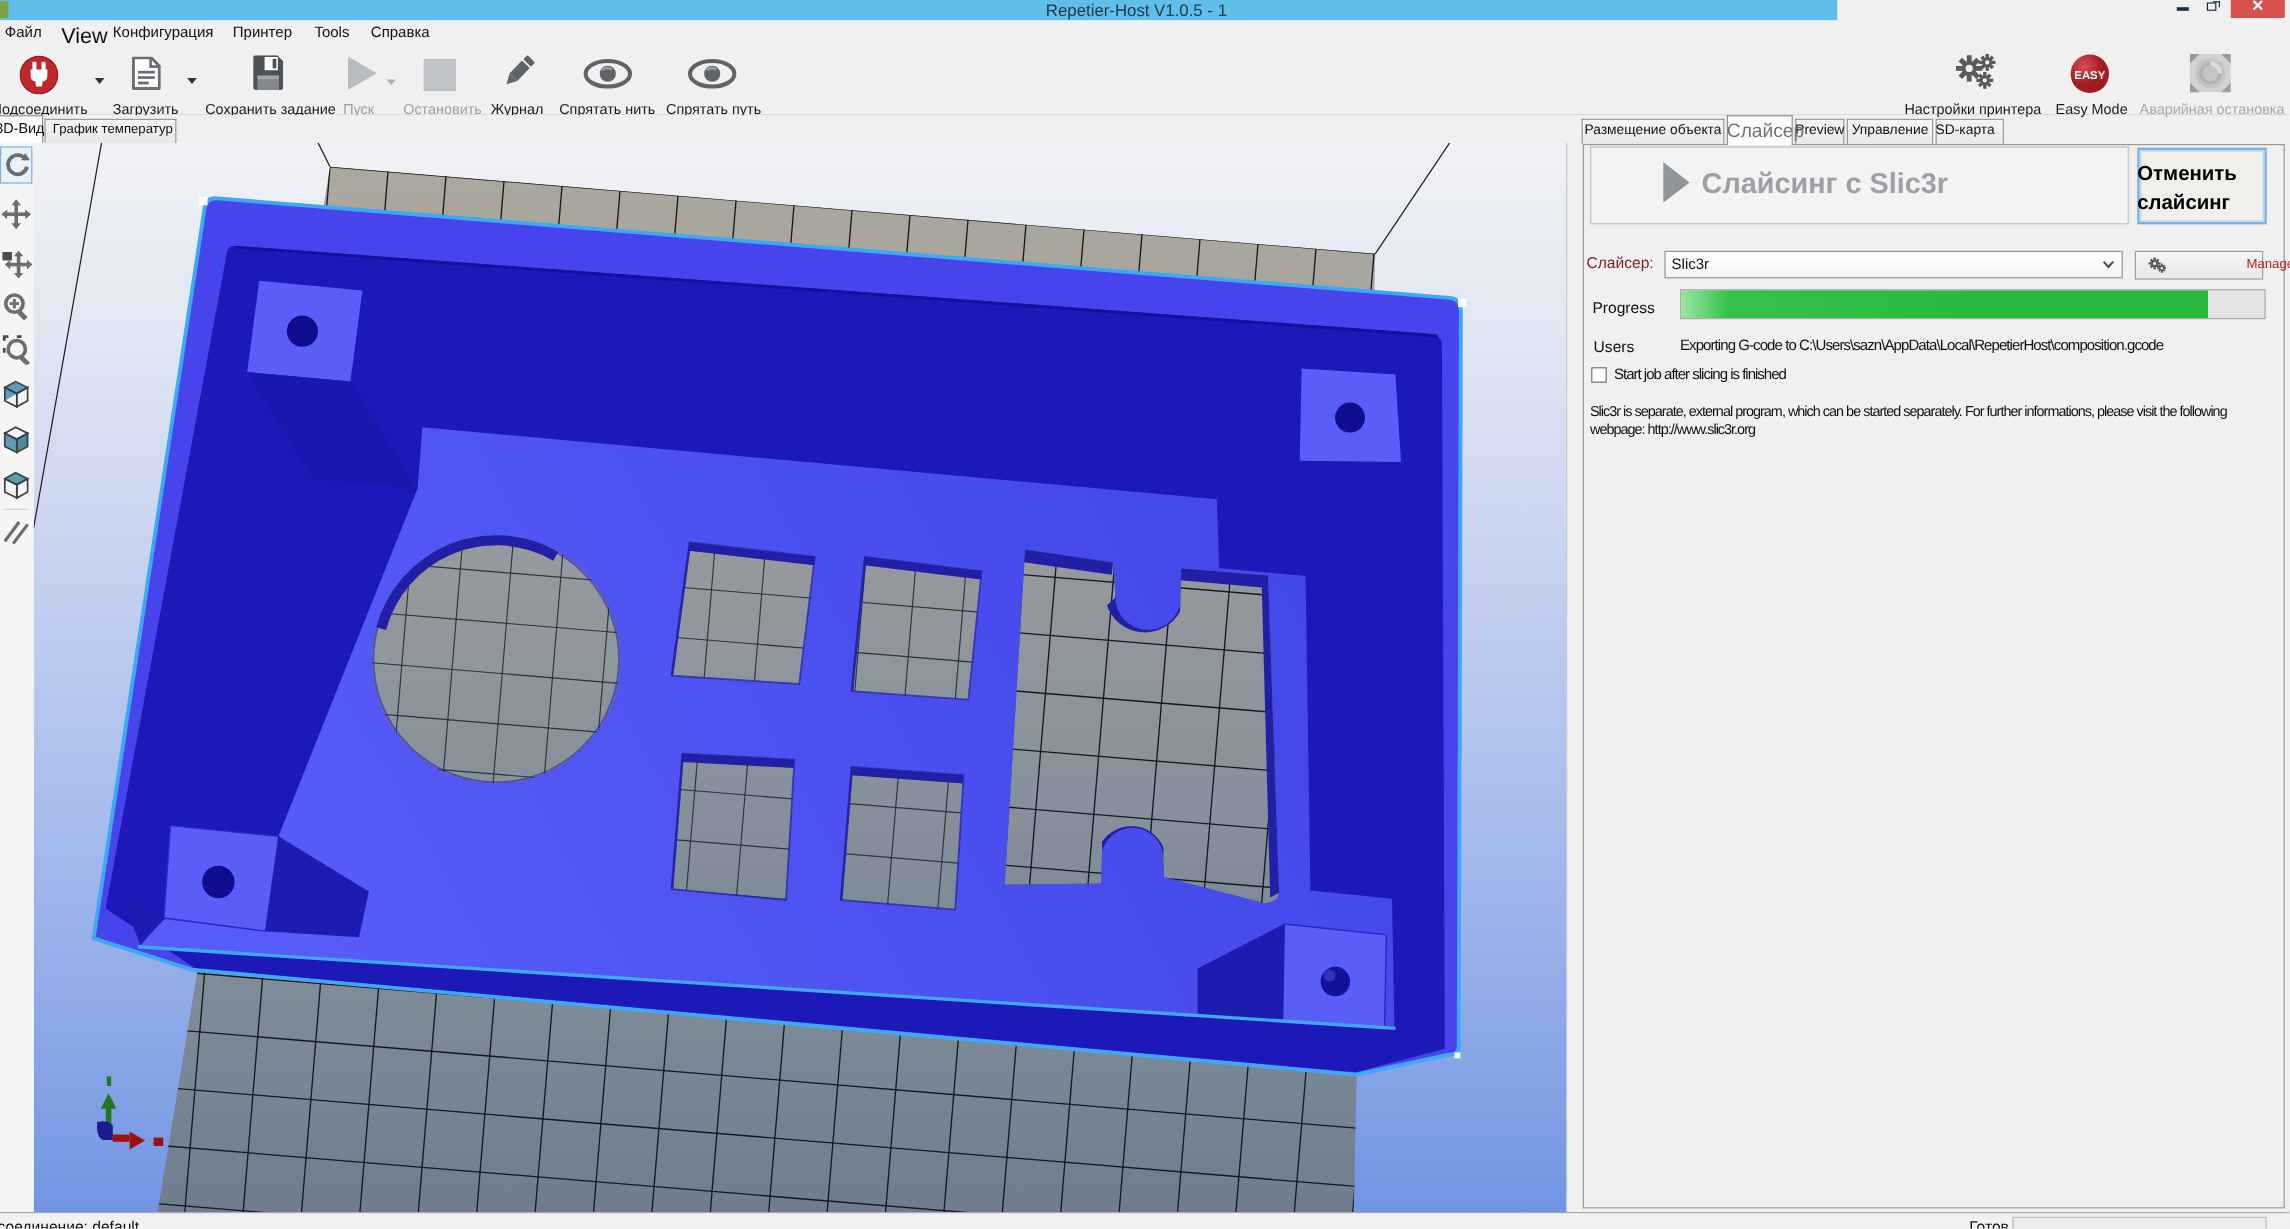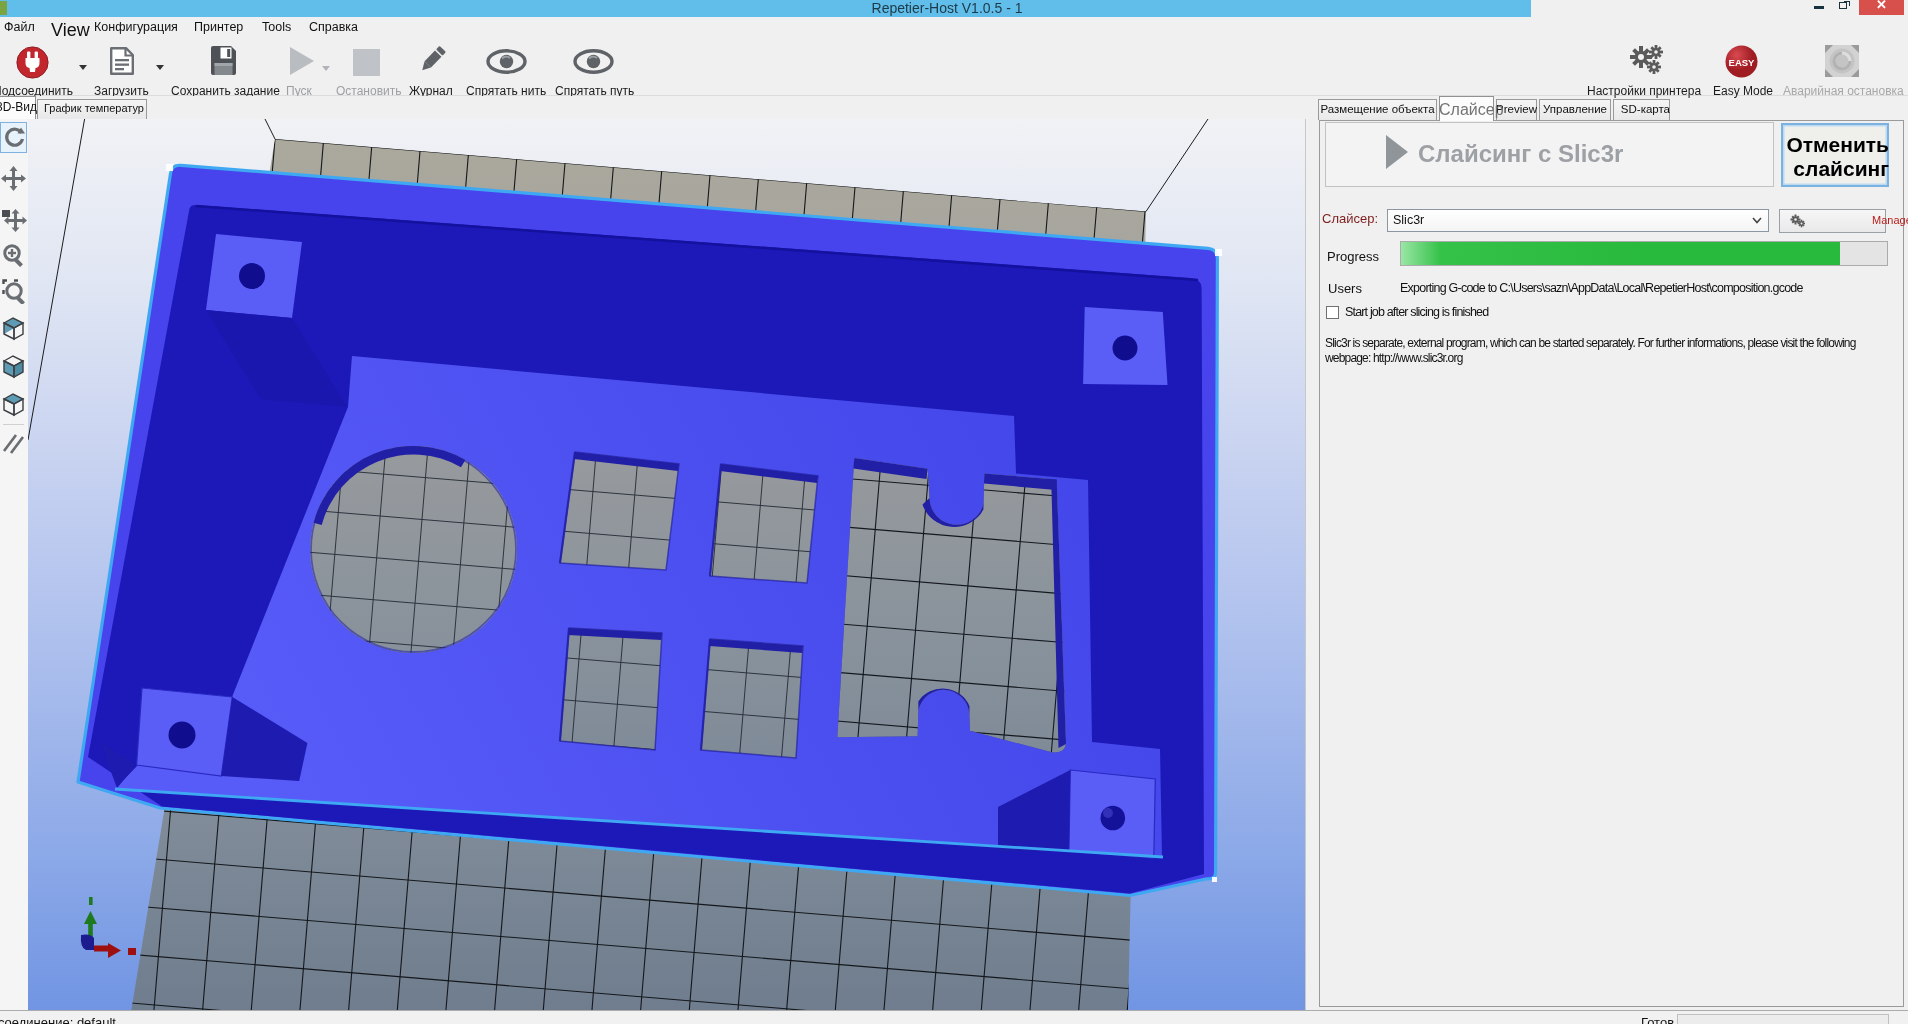--- a/index.html
+++ b/index.html
@@ -410,28 +410,28 @@
 <div class="abs" style="left:1319px;top:120px;width:585px;height:887px;background:#F0F0F0;border:1px solid #9a9a9a"></div>
 <div class="abs" style="left:1318px;top:99px;width:119px;height:21px;background:linear-gradient(#f5f5f5,#e9e9e9);border:1px solid #9a9a9a;border-bottom:none"></div>
 <div class="abs" style="left:1318px;top:103px;width:119px;text-align:center;font-size:11.5px;color:#111;white-space:nowrap">Размещение объекта</div>
 <div class="abs" style="left:1439px;top:96px;width:55px;height:25px;background:#fcfcfc;border:1px solid #919191;border-bottom:none;z-index:3"></div>
 <div class="abs" style="left:1439px;top:101px;width:55px;text-align:center;font-size:16px;color:#737373;z-index:4">Слайсер</div>
 <div class="abs" style="left:1496px;top:99px;width:41px;height:21px;background:linear-gradient(#f5f5f5,#e9e9e9);border:1px solid #9a9a9a;border-bottom:none"></div>
 <div class="abs" style="left:1496px;top:103px;width:41px;text-align:center;font-size:11.5px;color:#111;white-space:nowrap">Preview</div>
 <div class="abs" style="left:1539px;top:99px;width:72px;height:21px;background:linear-gradient(#f5f5f5,#e9e9e9);border:1px solid #9a9a9a;border-bottom:none"></div>
 <div class="abs" style="left:1539px;top:103px;width:72px;text-align:center;font-size:11.5px;color:#111;white-space:nowrap">Управление</div>
 <div class="abs" style="left:1613px;top:99px;width:57px;height:21px;background:linear-gradient(#f5f5f5,#e9e9e9);border:1px solid #9a9a9a;border-bottom:none"></div>
-<div class="abs" style="left:1613px;top:103px;width:57px;text-align:right;font-size:11.5px;color:#111;white-space:nowrap">SD-карта</div>
+<div class="abs" style="left:1613px;top:103px;width:57px;text-align:left;font-size:11.5px;color:#111;white-space:nowrap">SD-карта</div>
 <div class="abs" style="left:1325px;top:122px;width:449px;height:65px;background:#f3f3f3;border:1px solid #c2c2c2"></div>
 <svg class="abs" style="left:1386px;top:135px" width="22" height="34">
     <polygon points="0,0 22,17 0,34" fill="#90959a"></polygon>
   </svg>
 <div class="abs" style="left:1418px;top:140px;font-size:24px;font-weight:bold;color:#9da0a4;letter-spacing:0px">Слайсинг с Slic3r</div>
 <div class="abs" style="left:1781px;top:123px;width:108px;height:64px;background:#efefec;border:2px solid #7cb2e0;box-shadow:inset 0 0 0 1.5px #bcd9f2"></div>
-<div class="abs" style="left:1781px;top:133px;width:108px;text-align:right;font-size:21px;font-weight:bold;color:#000;line-height:24px">Отменить<br>слайсинг</div>
+<div class="abs" style="left:1781px;top:133px;width:108px;text-align:left;font-size:17px;font-weight:bold;color:#000;line-height:24px">Отменить<br>слайсинг</div>
 <div class="abs" style="left:1322px;top:211px;font-size:13px;color:#7f1d1d">Слайсер:</div>
 <div class="abs" style="left:1387px;top:209px;width:382px;height:23px;background:linear-gradient(#ffffff,#f4f4f4);border:1px solid #8b96a2"></div>
 <div class="abs" style="left:1393px;top:213px;font-size:12.5px;color:#111">Slic3r</div>
 <svg class="abs" style="left:1752px;top:217px" width="10" height="7">
     <path d="M1,1 L5,5.5 L9,1" fill="none" stroke="#444" stroke-width="1.6"></path>
   </svg>
 <div class="abs" style="left:1779px;top:209px;width:107px;height:24px;background:linear-gradient(#f6f6f6,#e9e9e9);border:1px solid #9aa0a6"></div>
 <svg class="abs" style="left:1790px;top:214px" width="15" height="14" viewBox="0 0 15 14">
 <g fill="#5a5a5a">
       <circle cx="5.5" cy="5.5" r="3"></circle>

